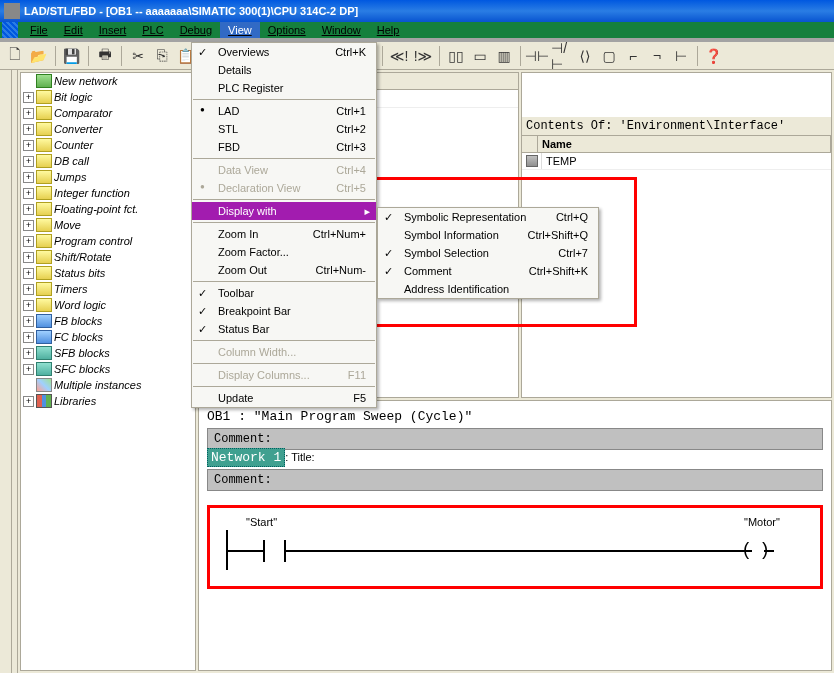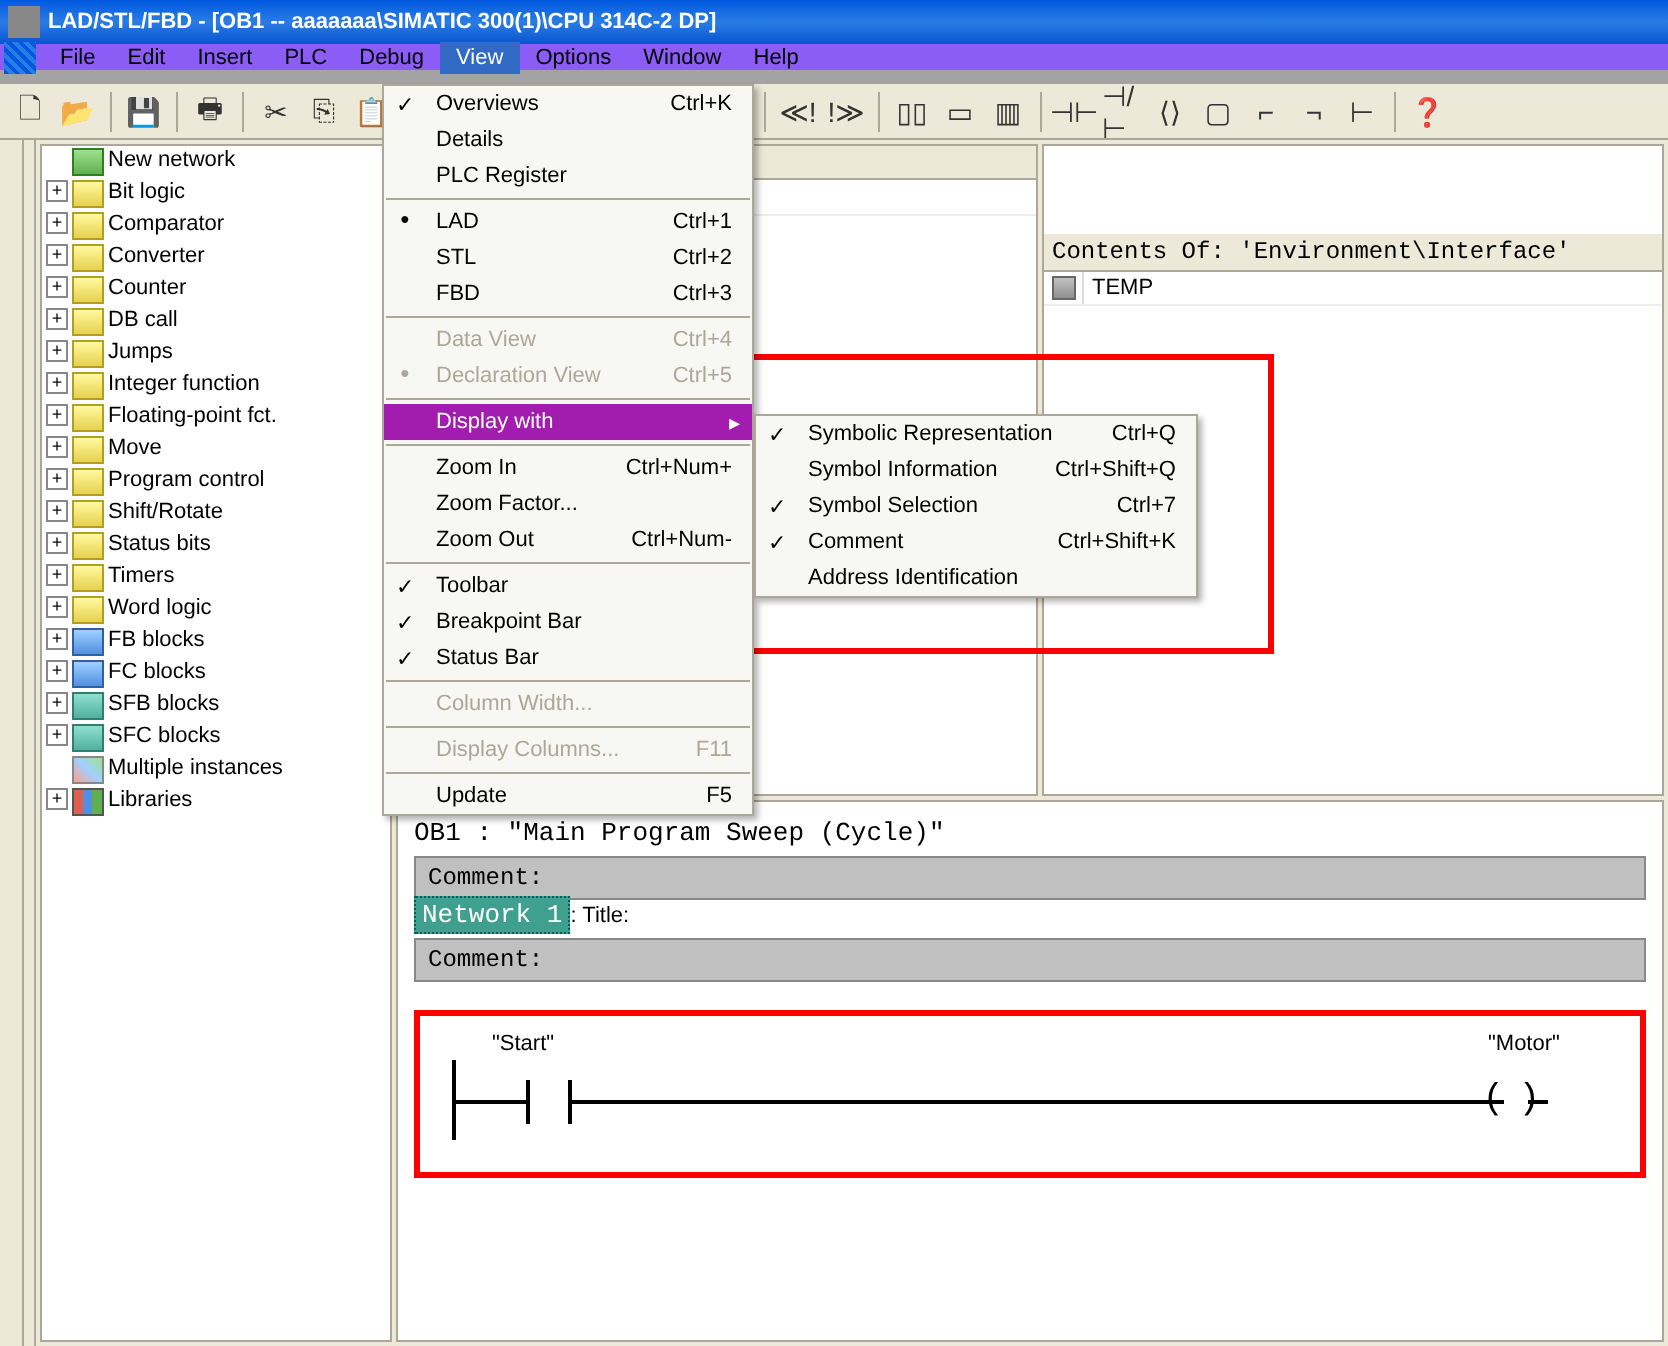--- a/index.html
+++ b/index.html
@@ -1,37 +1,37 @@
 <!DOCTYPE html>
 <html><head>
 <meta charset="utf-8">
 <style>
 * { margin: 0; padding: 0; box-sizing: border-box; font-family: Tahoma, sans-serif; font-size: 11px; }
 body { background: #ece9d8; width: 834px; height: 673px; overflow: hidden; position: relative; }
 
 .titlebar { background: linear-gradient(to bottom, #0058e0, #2a7de4, #0854d0); height: 22px; display: flex; align-items: center; padding: 0 4px; color: white; font-weight: bold; }
 .titlebar-icon { width: 16px; height: 16px; margin-right: 4px; background: #888; display: inline-block; }
 
-.menubar { background: #8b5cf6; height: 20px; display: flex; align-items: center; padding: 0 2px; border-bottom: 7px solid #a3a3a3; }
+.menubar { background: #15803d; height: 20px; display: flex; align-items: center; padding: 0 2px; border-bottom: 4px solid #a3a3a3; text-decoration: underline; }
 .mdi-icon { width: 16px; height: 16px; margin-right: 4px; background: repeating-linear-gradient(45deg, #0058e0, #0058e0 2px, #2a7de4 2px, #2a7de4 4px); }
 .menu-item { padding: 2px 8px; cursor: default; }
 .menu-item.active { background: #316ac5; color: white; }
 
 .toolbar { background: #ece9d8; height: 28px; display: flex; align-items: center; padding: 2px 4px; border-bottom: 1px solid #aca899; gap: 2px; }
 .tb-btn { width: 22px; height: 22px; display: flex; align-items: center; justify-content: center; border: 1px solid transparent; }
 .tb-sep { width: 1px; height: 20px; background: #aca899; margin: 0 3px; }
 .tb-icon { font-size: 14px; color: #333; }
 
 .workspace { display: flex; height: calc(100% - 70px); }
 
 .left-col { width: 12px; background: #ece9d8; border-right: 1px solid #aca899; }
 .left-col-inner { width: 6px; background: #ece9d8; border-right: 1px solid #aca899; }
 
 .tree-panel { width: 176px; background: white; border: 1px solid #aca899; overflow-y: auto; margin: 2px 0 2px 2px; }
-.tree-item { display: flex; padding: 1px 2px; white-space: nowrap; }
+.tree-item { display: flex; align-items: center; padding: 1px 2px; white-space: nowrap; font-style: italic; }
 .tree-exp { width: 11px; height: 11px; border: 1px solid #888; display: flex; align-items: center; justify-content: center; font-size: 9px; line-height: 1; margin-right: 2px; background: white; }
 .tree-icon { width: 16px; height: 14px; margin-right: 2px; display: inline-block; }
 .ti-yellow { background: linear-gradient(#fffaa0, #e6d050); border: 1px solid #b0a020; }
 .ti-blue { background: linear-gradient(#a0d0ff, #5090e0); border: 1px solid #3060a0; }
 .ti-teal { background: linear-gradient(#90e0d0, #50b0a0); border: 1px solid #308070; }
 .ti-green { background: linear-gradient(#a0e090, #60b050); border: 1px solid #308020; }
 .ti-mix { background: linear-gradient(45deg, #ffa090, #a0d0ff, #a0e090); border: 1px solid #888; }
 .ti-books { background: linear-gradient(to right, #e06050 33%, #5090e0 33%, #5090e0 66%, #60b050 66%); border: 1px solid #555; }
 
 .right-area { flex: 1; display: flex; flex-direction: column; background: #ece9d8; position: relative; }
@@ -309,20 +309,24 @@
         <div class="grid-row">
           <div class="grid-icon-cell">⊟</div>
           <div class="grid-cell">
               <span class="cube-icon"></span>
               <span>TEMP</span>
             </div>
         </div>
       </div>
       <div class="right-panel">
         <div class="panel-header">Contents Of: 'Environment\Interface'</div>
+        <div class="grid-header">
+            <div class="grid-header-cell" style="width:16px"></div>
+            <div class="grid-header-cell" style="flex:1">Name</div>
+          </div>
         <div class="grid-row">
           <div class="grid-icon-cell">
               <span class="sm-icon"></span>
             </div>
           <div class="grid-cell">TEMP</div>
         </div>
       </div>
     </div>
     <div class="bottom-panel">
       <div class="ob-title">OB1 :  "Main Program Sweep (Cycle)"</div>

